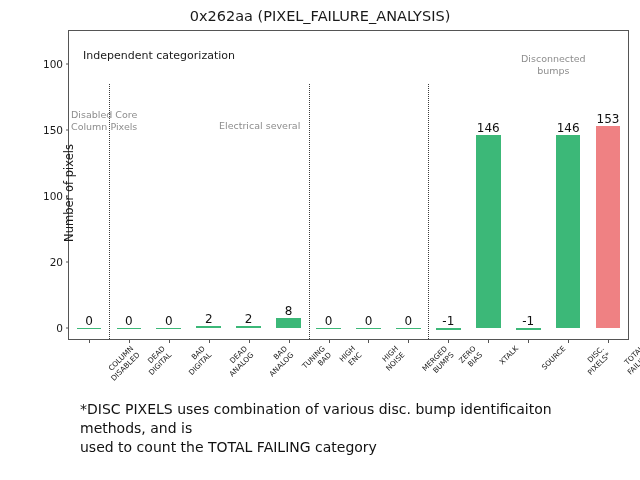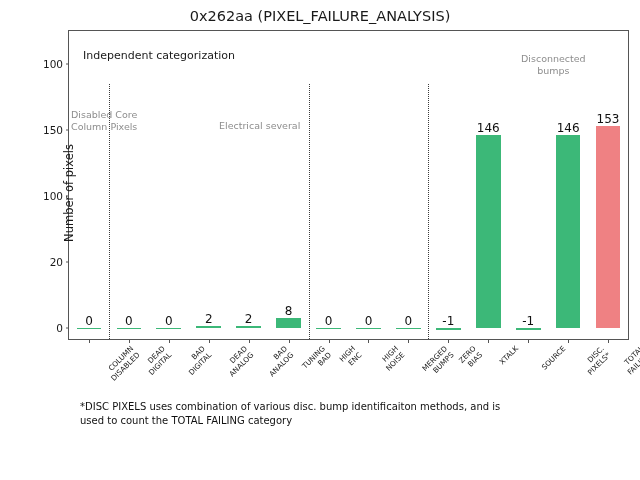--- a/index.html
+++ b/index.html
@@ -122,21 +122,21 @@
     transform: rotate(-45deg);
     text-align: right;
     white-space: pre;
     line-height: 1.25;
   }
   #footnote {
     position: absolute;
     left: 80px;
     top: 400px;
     width: 500px;
-    font-size: 10px;
+    font-size: 14px;
     color: #111;
     line-height: 1.35;
     white-space: pre-line;
   }
 </style>
 </head>
 <body>
 
 <div id="figure">
 

